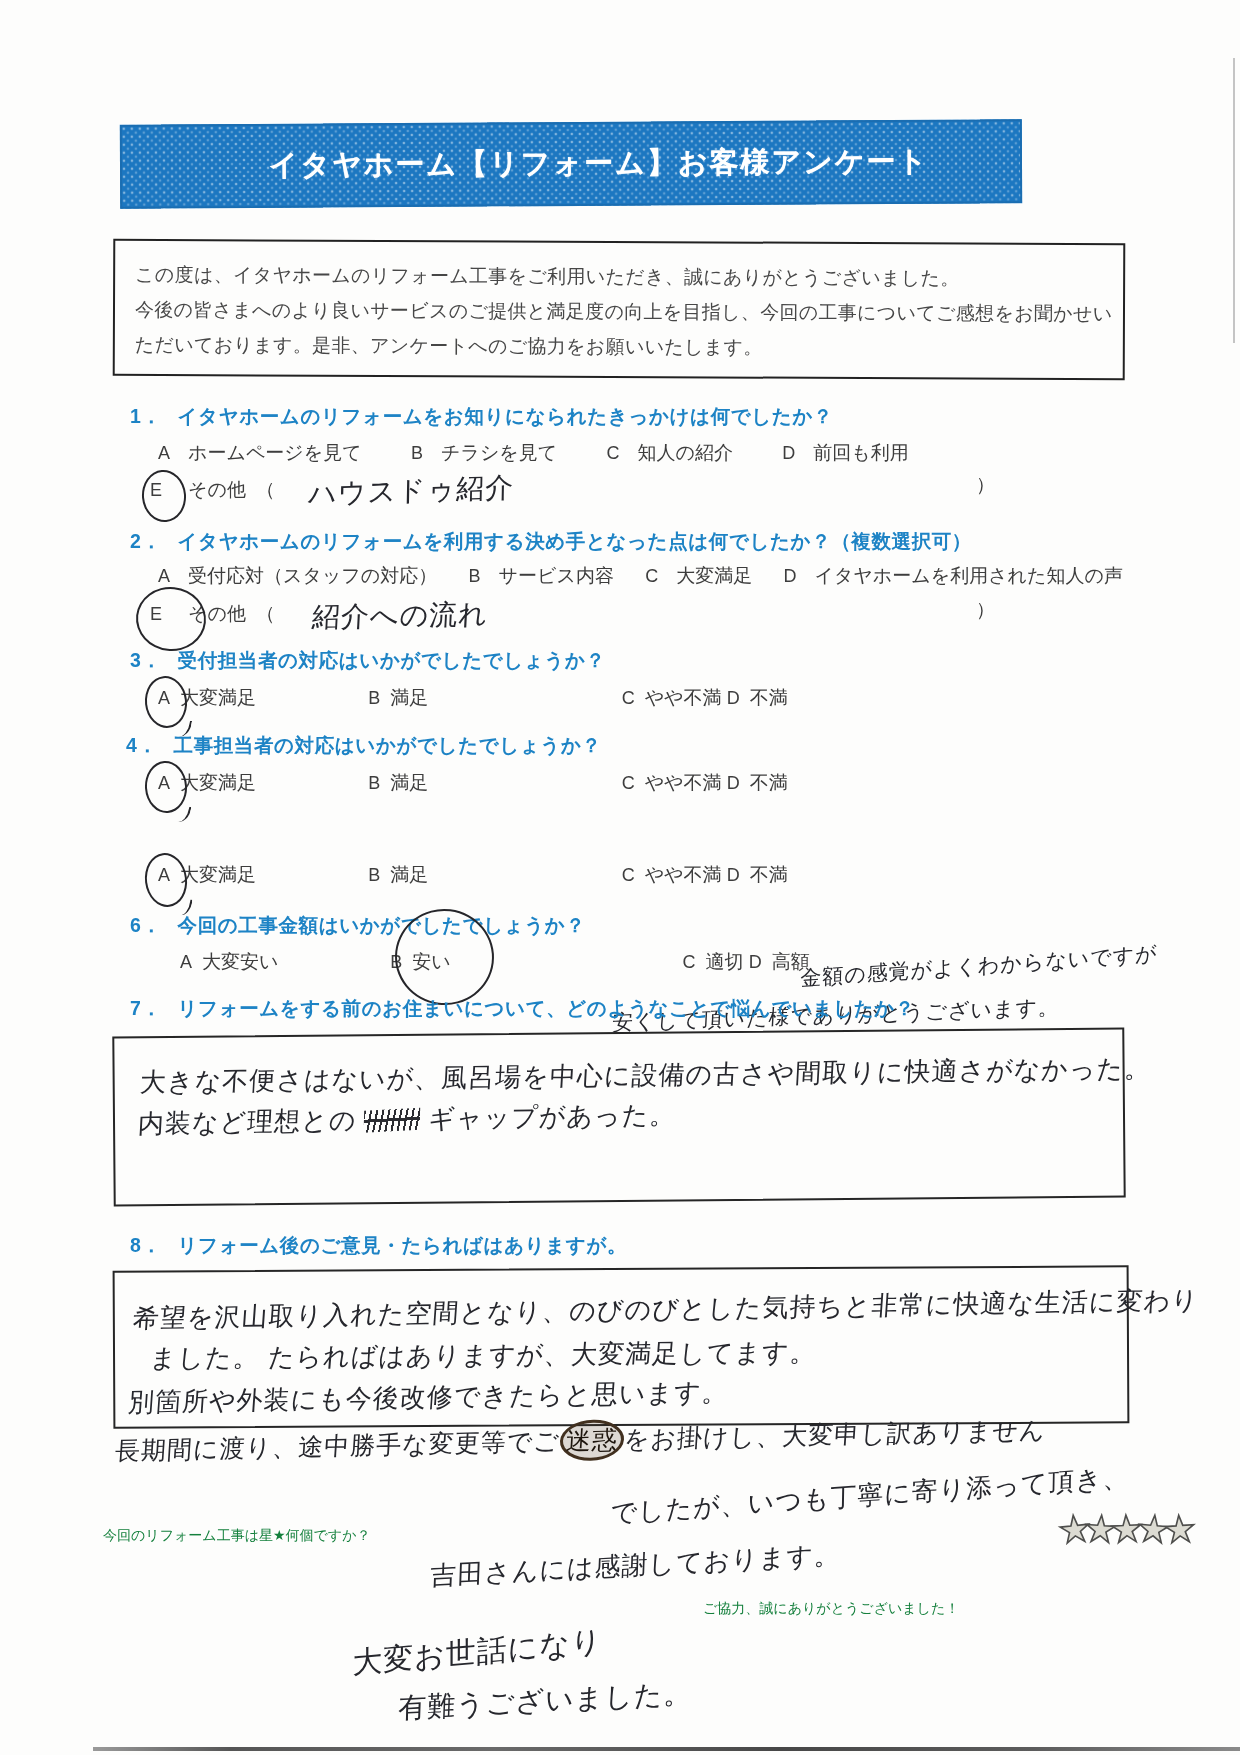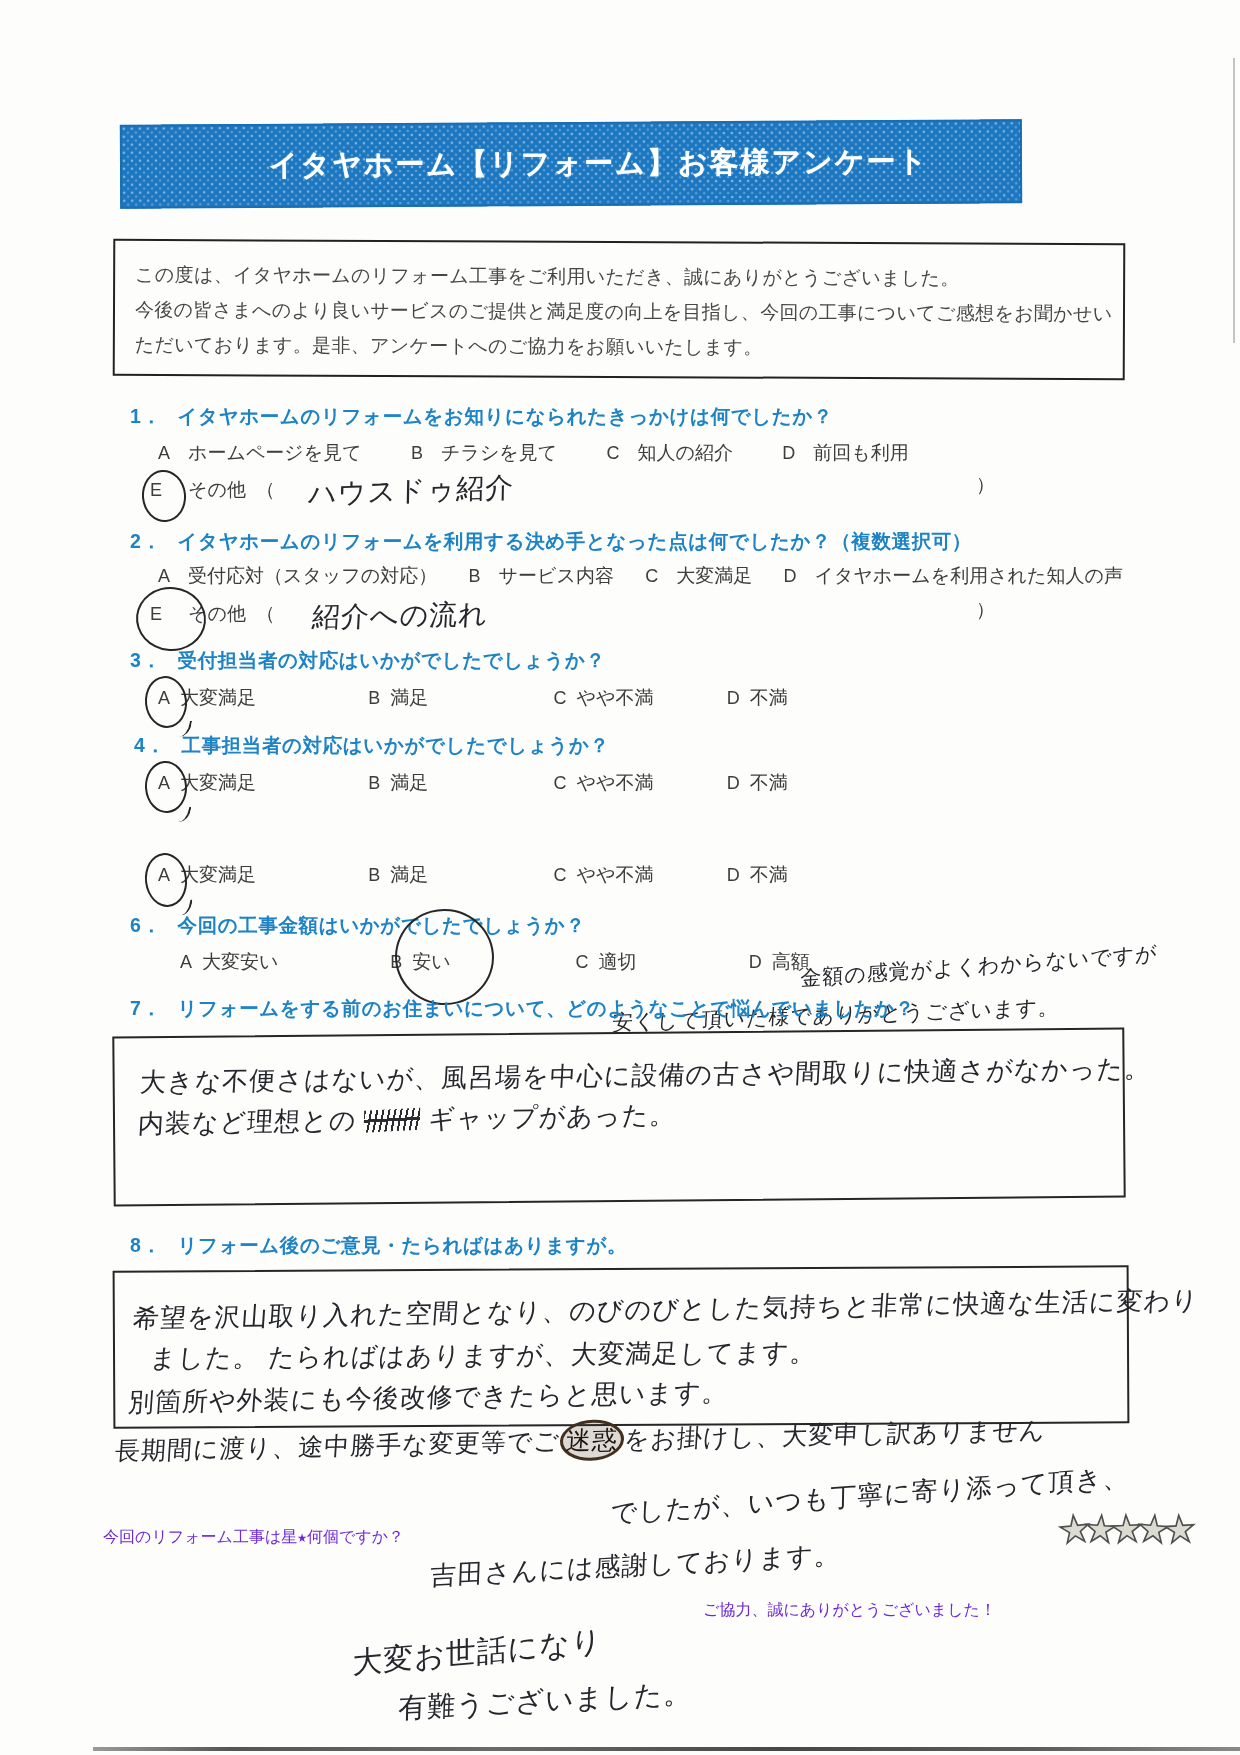--- a/index.html
+++ b/index.html
@@ -42,21 +42,21 @@
   .qhead{white-space:nowrap;font-weight:bold;color:#1d83c5;font-size:19.5px;letter-spacing:.6px;}
   .qhead .qnum{margin-right:16px;}
   .optrow{white-space:nowrap;font-size:19px;color:#3d3d3d;}
   .opt{display:inline-block;}
   .opt .k{margin-right:18px;font-size:18px;color:#3d3d3d;}
   .g44 .opt{margin-right:44px;}
   .g26 .opt{margin-right:26px;}
   .cols .opt .k{margin-right:10px;}
   .cols .c1{width:205px;}
   .cols .c2{width:180px;}
-  .cols .c3{width:168px;}
+  .cols .c3{width:168px;text-align:right;}
 
   .otherrow{white-space:nowrap;font-size:19px;color:#3d3d3d;width:845px;}
   .otherrow .k{margin-right:26px;font-size:18px;}
   .otherrow .paren-open{margin:0 14px 0 10px;}
   .otherrow .close{position:absolute;right:0;top:0;}
 
   
   .circ{position:absolute;border:2.6px solid #26262a;border-radius:50%;}
   .circ.tail::after{
     content:"";position:absolute;right:-3px;bottom:-13px;width:10px;height:17px;
@@ -83,21 +83,21 @@
     display:inline-block;font-size:37px;color:#dcdbd2;
     -webkit-text-stroke:1.6px #4e4e4c;text-shadow:0 0 1px #777;
     margin-right:-7px;
   }
   .star:nth-child(1){transform:rotate(-6deg);}
   .star:nth-child(2){transform:rotate(4deg);}
   .star:nth-child(3){transform:rotate(-3deg);}
   .star:nth-child(4){transform:rotate(5deg);}
   .star:nth-child(5){transform:rotate(-4deg);}
 
-  .printed{font-size:16px;color:#6d28d9;white-space:nowrap;font-family:Liberation Mono, monospace;}
+  .printed{font-size:14px;color:#15803d;white-space:nowrap;}
 
   
   .ansbox{border:2.5px solid #262626;background:transparent;box-sizing:border-box;}
 
   
   .bottom-line{
     left:93px;top:1747px;width:1147px;height:4px;
     background:linear-gradient(90deg,#9a9a9a 0%,#555 12%,#6a6a6a 35%,#474747 60%,#5c5c5c 82%,#8a8a8a 100%);
   }
   .right-edge{left:1233px;top:58px;width:2px;height:285px;background:#c4c4c4;}
@@ -153,21 +153,21 @@
     <span class="qnum">3．</span><span>受付担当者の対応はいかがでしたでしょうか？</span>
   </div>
   <div class="abs optrow cols" style="left:158px;top:685px;">
     <span class="circ tail" style="left:-13px;top:-9px;width:38px;height:48px;transform:rotate(-6deg);"></span>
     <span class="opt c1"><span class="k">A</span><span>大変満足</span></span>
     <span class="opt c2"><span class="k">B</span><span>満足</span></span>
     <span class="opt c3"><span class="k">C</span><span>やや不満</span></span>
     <span class="opt"><span class="k">D</span><span>不満</span></span>
   </div>
 
-  <div class="abs qhead" style="left:134px;top:732px;text-align:right;">
+  <div class="abs qhead" style="left:126px;top:732px;text-align:right;">
     <span class="qnum">4．</span><span>工事担当者の対応はいかがでしたでしょうか？</span>
   </div>
   <div class="abs optrow cols" style="left:158px;top:770px;">
     <span class="circ tail" style="left:-13px;top:-9px;width:38px;height:48px;transform:rotate(-4deg);"></span>
     <span class="opt c1"><span class="k">A</span><span>大変満足</span></span>
     <span class="opt c2"><span class="k">B</span><span>満足</span></span>
     <span class="opt c3"><span class="k">C</span><span>やや不満</span></span>
     <span class="opt"><span class="k">D</span><span>不満</span></span>
   </div>
 

